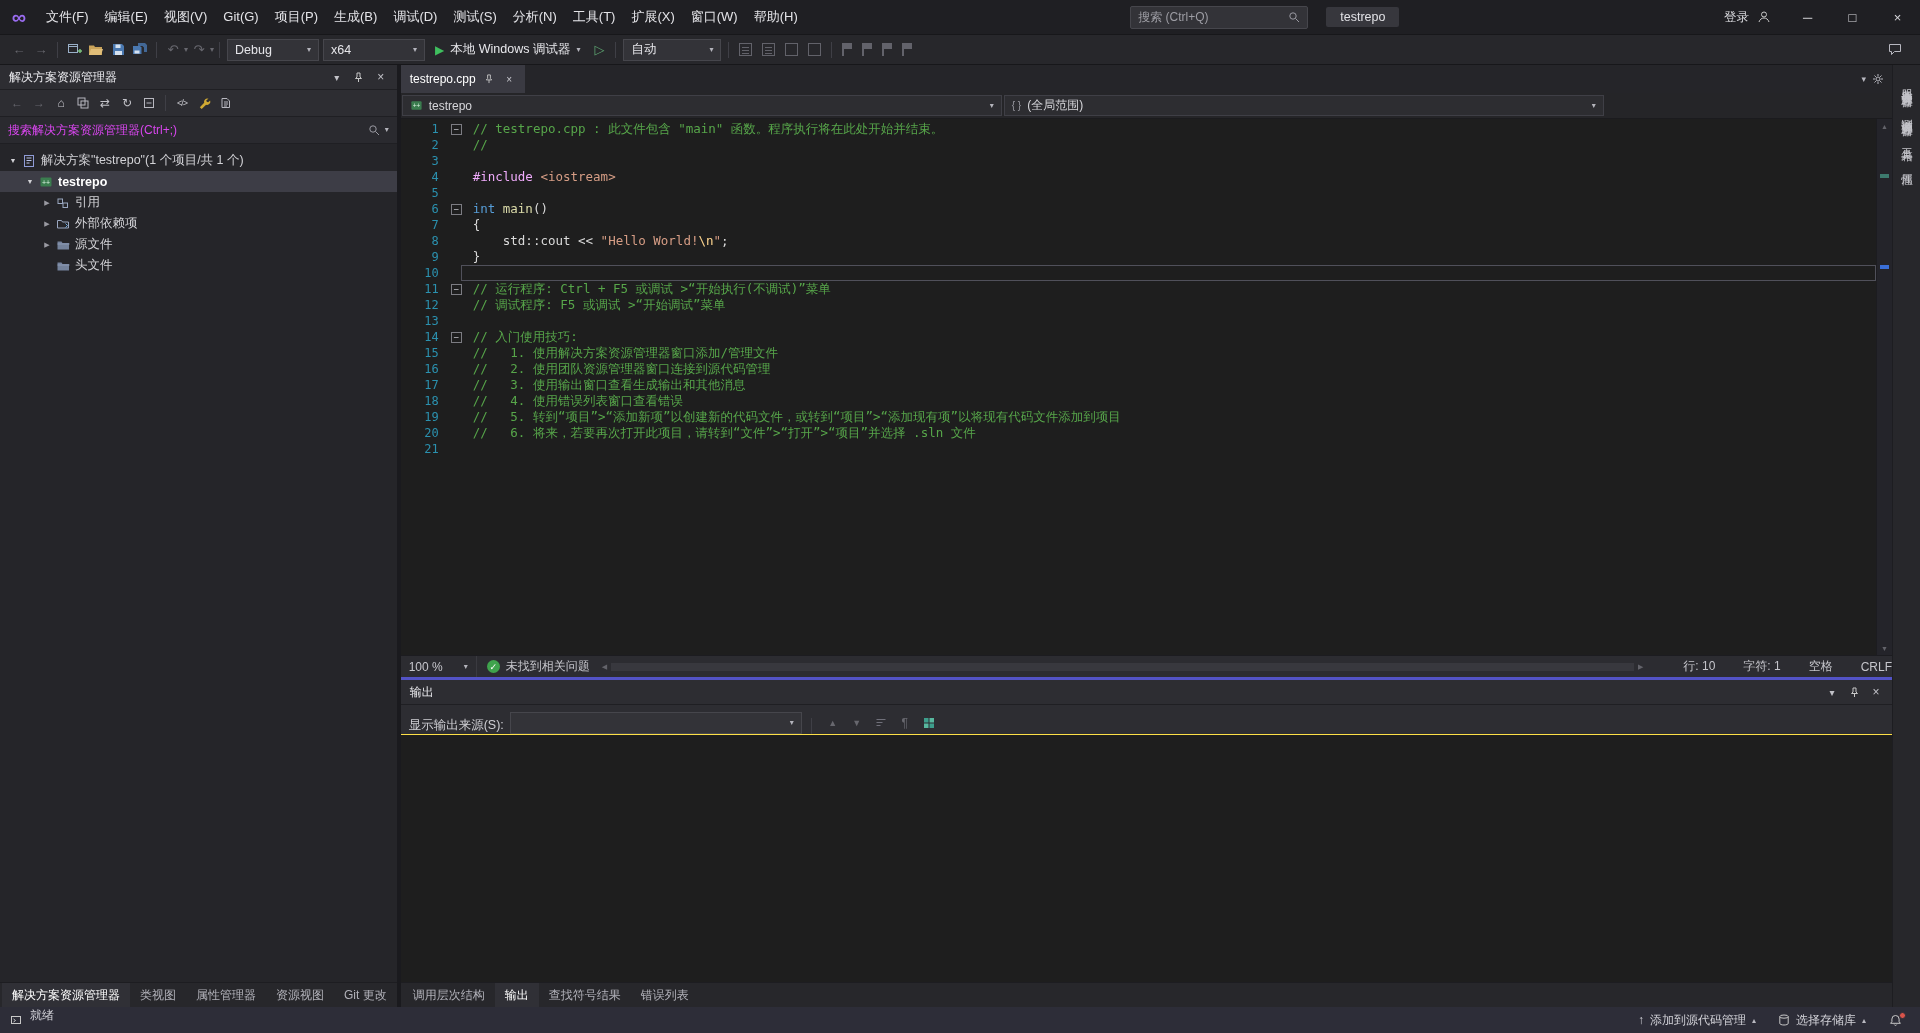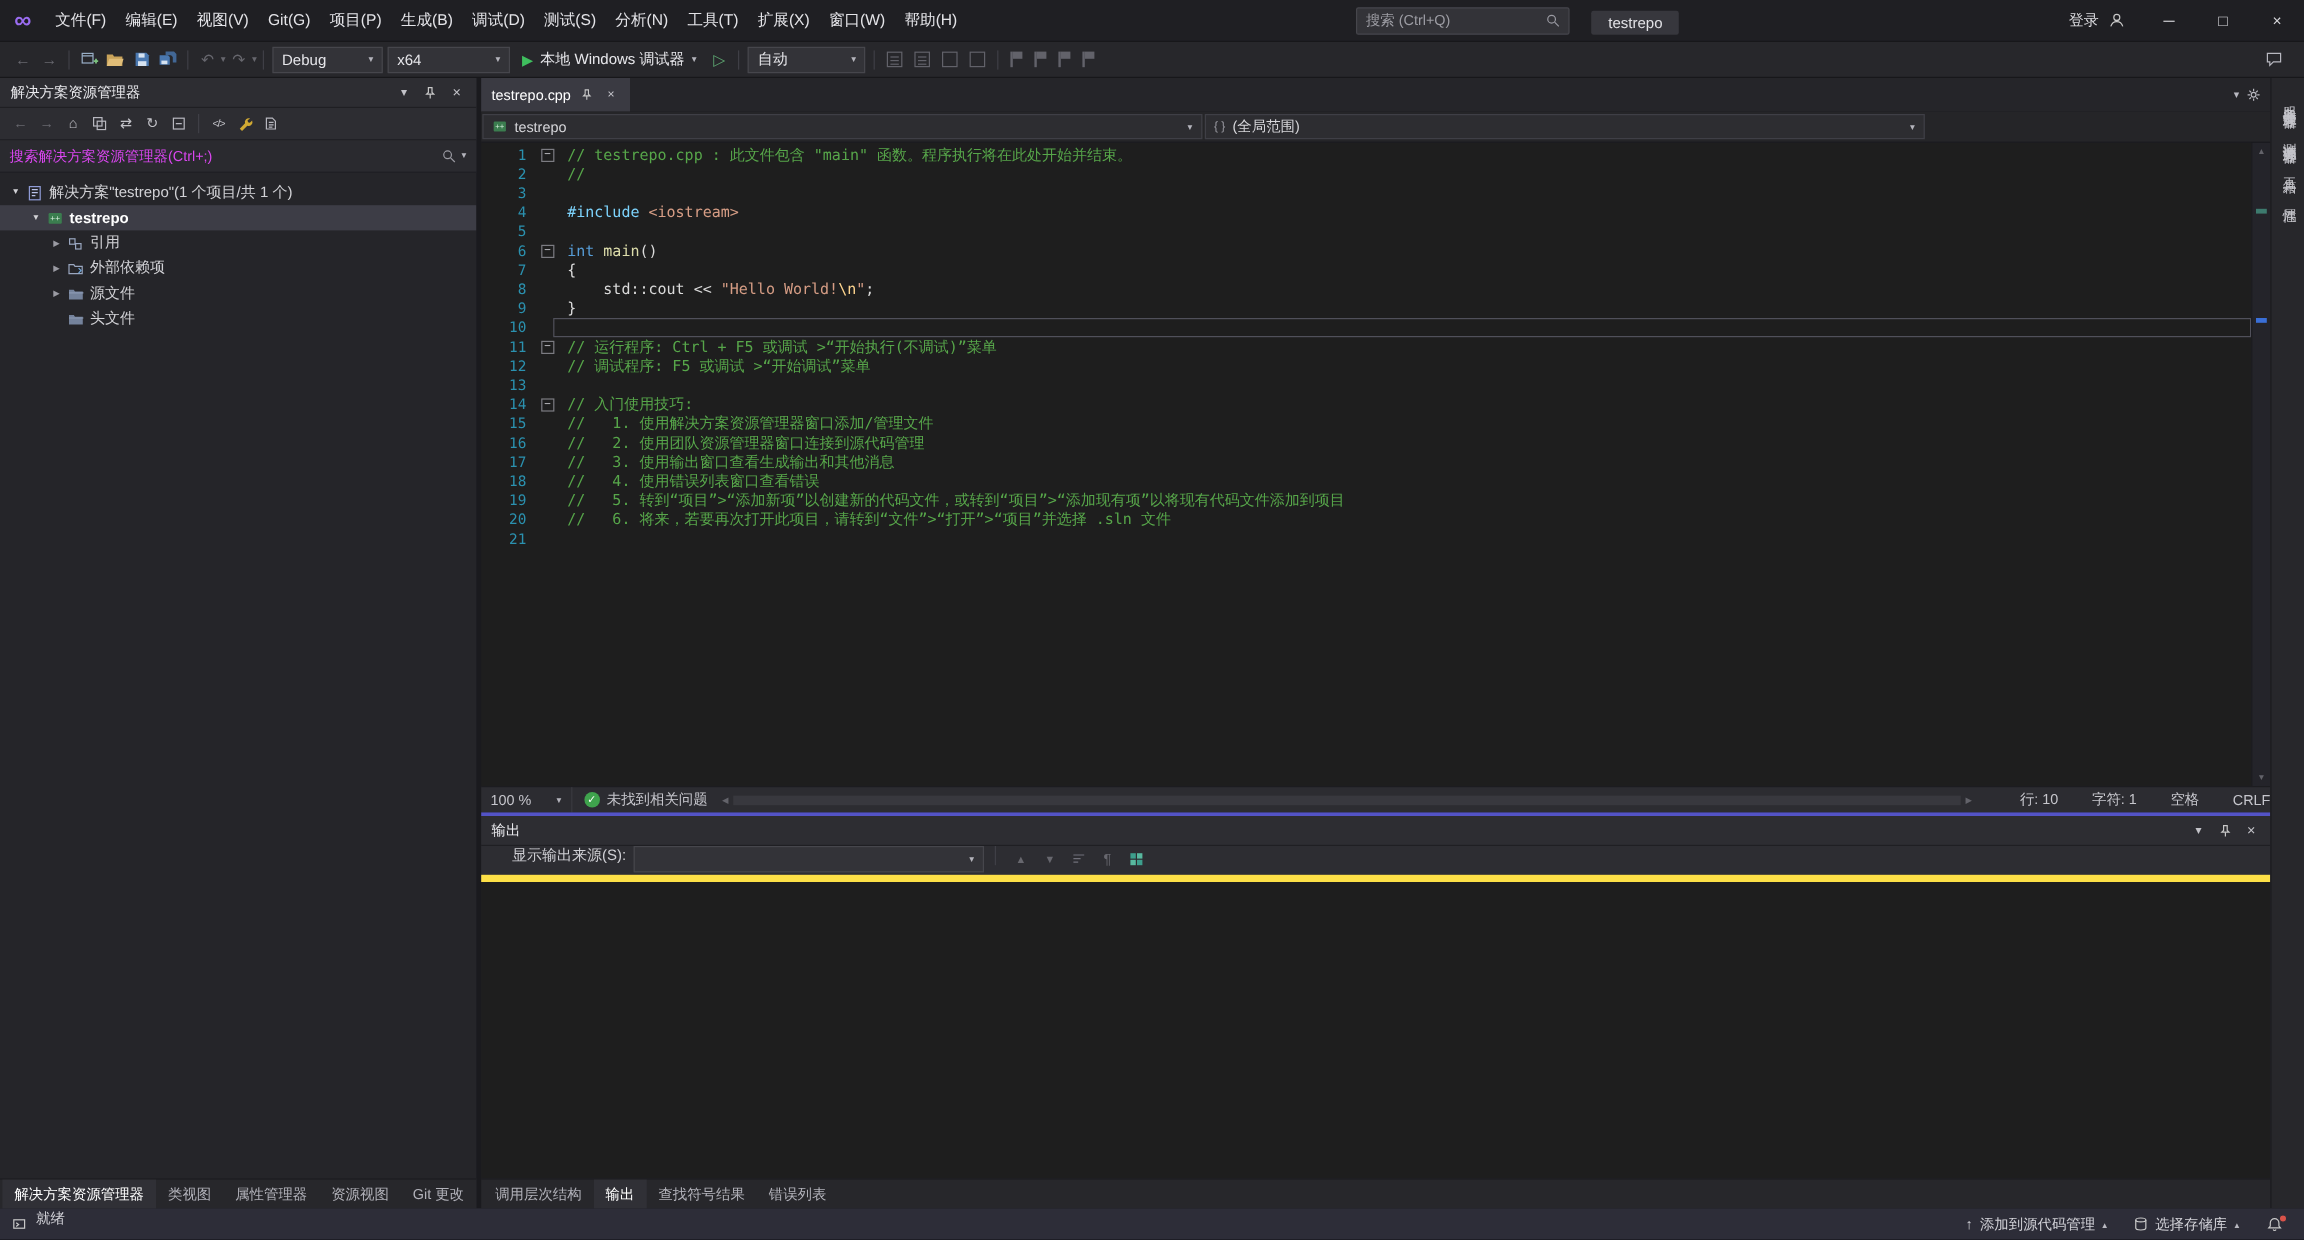--- a/index.html
+++ b/index.html
@@ -5,21 +5,21 @@
   *{box-sizing:border-box;margin:0;padding:0;-webkit-font-smoothing:antialiased}
   html,body{width:1920px;height:1033px;overflow:hidden;background:#1a1a1e;
     font-family:"Liberation Sans","DejaVu Sans",sans-serif;font-size:13px;color:#cccccc}
   .app{display:flex;flex-direction:column;width:1920px;height:1033px}
 
   
   .titlebar{flex:0 0 34px;background:#1f1f23;display:flex;align-items:center;border-bottom:1px solid #17171a}
   .vs-logo{width:38px;text-align:center;font-size:20px;font-weight:bold;color:#9a6cf0;line-height:34px}
   .menubar{display:flex;height:100%}
   .menu-item{padding:0 8px;line-height:34px;font-size:13px;color:#e4e4e8;cursor:default;white-space:nowrap}
-  .title-center{display:flex;align-items:flex-end;margin:4px auto}
+  .title-center{display:flex;align-items:center;margin:4px auto}
   .search-box{width:178px;height:23px;background:#333338;border:1px solid #46464c;border-radius:2px;
     display:flex;align-items:center;justify-content:space-between;padding:0 7px}
   .search-ph{color:#9d9da4;font-size:12px;white-space:nowrap}
   .sol-chip{margin-left:18px;padding:3px 14px;background:#37373d;border-radius:2px;color:#e2e2e6;font-size:12.5px}
   .title-right{display:flex;align-items:center;height:100%}
   .signin{font-size:12.5px;color:#dcdce0;margin-right:8px}
   .title-right .ico{margin-right:14px}
   .winbtn{width:45px;height:34px;display:flex;align-items:center;justify-content:center;color:#d8d8dc;font-size:13px}
 
   
@@ -88,21 +88,21 @@
   .code-wrap{flex:1;position:relative;overflow:hidden;padding-top:2px}
   .code-lines{font-family:"DejaVu Sans Mono","Liberation Mono",monospace;font-size:12.5px}
   .code-line{height:16px;line-height:16px;display:flex;white-space:pre;position:relative}
   .code-line .ln{flex:0 0 50px;text-align:right;padding-right:12px;color:#2b91af;font-size:12px}
   .code-line .fold{flex:0 0 22px;display:flex;align-items:center}
   .foldbox{width:11px;height:11px;border:1px solid #7c7c82;color:#c2c2c8;font-size:9px;line-height:9px;
     display:flex;align-items:center;justify-content:center;background:#1e1e1e}
   .code-line .ct{flex:1}
   .code-line.current::after{content:"";position:absolute;left:60px;right:16px;top:0;bottom:0;border:1px solid #50505a;pointer-events:none}
   .tk-c{color:#57a64a}.tk-kw{color:#569cd6}.tk-str{color:#d69d85}.tk-esc{color:#ffd68f}
-  .tk-pp{color:#7dd3fc}.tk-fn{color:#dcdcaa}.tk-pl{color:#dadada}
+  .tk-pp{color:#f0abfc}.tk-fn{color:#dcdcaa}.tk-pl{color:#dadada}
 
   .vscrollbar{position:absolute;top:0;right:0;bottom:0;width:16px;background:#24242a;border-left:1px solid #1c1c20;
     display:flex;flex-direction:column;align-items:center}
   .sarrow{height:14px;display:flex;align-items:center;justify-content:center;color:#63636a;font-size:7px;width:100%}
   .vtrack{flex:1;width:100%;position:relative}
   .mark{position:absolute;left:3px;width:9px;height:4px}
   .caret-mark{top:26%;background:#3a6fd8}
   .mod-mark{top:8%;background:#3d7a6e}
 
   .editor-status{flex:0 0 22px;background:#2c2c31;display:flex;align-items:center;font-size:12px;color:#c6c6cc;border-top:1px solid #1c1c20}
@@ -111,21 +111,21 @@
   .health{display:flex;align-items:center;gap:6px;margin-left:10px;white-space:nowrap}
   .check{width:13px;height:13px;border-radius:50%;background:#3fa34d;color:#fff;font-size:9px;display:flex;align-items:center;justify-content:center}
   .hscroll{flex:1;height:100%;display:flex;align-items:center;margin:0 12px;color:#63636a;font-size:7px}
   .hthumb{flex:1;height:8px;background:#38383e;margin:0 4px}
   .pos{margin-left:28px;white-space:nowrap}
   .pos:last-child{margin-right:0}
 
   
   .splitter{flex:0 0 3px;background:#5353c6}
   .output{flex:1;display:flex;flex-direction:column;background:#252529;min-height:0}
-  .output-toolbar{height:30px;display:flex;align-items:flex-start;background:#2d2d32;border-bottom:6px solid #fde047;padding:0 26px}
+  .output-toolbar{height:30px;display:flex;align-items:flex-end;background:#2d2d32;border-bottom:1px solid #fde047;padding:0 8px}
   .ot-label{font-size:12.5px;color:#cfcfd4;margin-right:6px;white-space:nowrap}
   .ot-combo{width:292px;height:22px;background:#333338;border:1px solid #46464c;display:flex;align-items:center;padding:0 7px;font-size:12px;color:#d6d6da}
   .ot-combo .dd{margin-left:auto}
   .ot-ico{width:24px;height:22px;display:flex;align-items:center;justify-content:center;font-size:9px}
   .output-content{flex:1;background:#1e1e1e}
 
   
   .statusbar{flex:0 0 26px;background:#2d2d38;display:flex;padding-left:10px;font-size:12px;color:#d2d2d8}
   .statusbar .msg{margin-left:8px}
   .sb-right{margin-left:auto;display:flex;align-items:center;height:100%;margin-right:6px}

